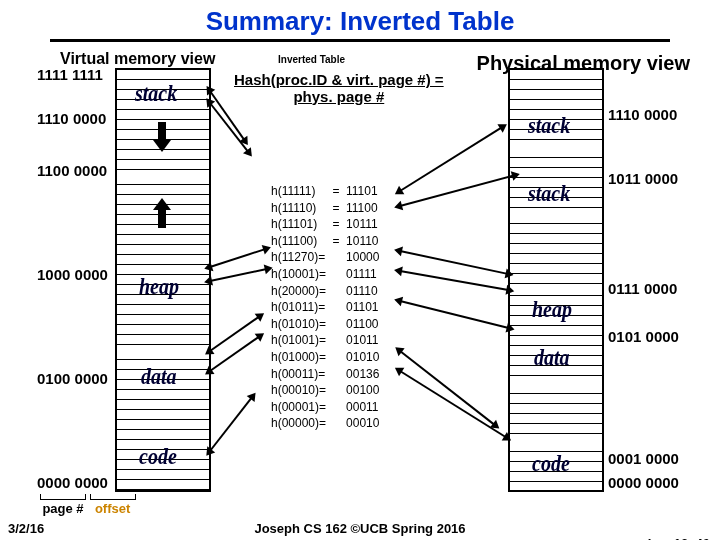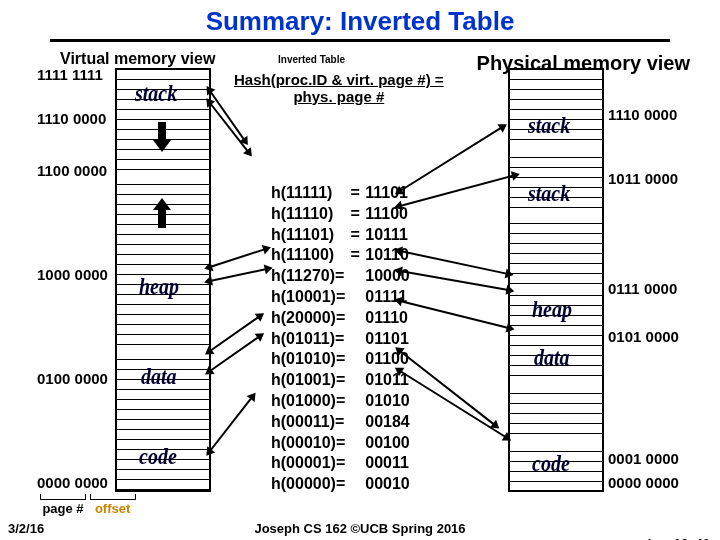--- a/index.html
+++ b/index.html
@@ -148,22 +148,22 @@
     left: -5px;
     border-left: 9px solid transparent;
     border-right: 9px solid transparent;
     border-bottom: 12px solid #000;
   }
   
   .hash-list {
     position: absolute;
     top: 132px;
     left: 268px;
-    font-size: 16px;
-    font-weight: bold;
+    font-size: 12px;
+    font-weight: normal;
     line-height: 1.05;
   }
   .hash-list td:first-child { padding-right: 2px; }
   .hash-list tr td:nth-child(3) { padding-left: 2px; }
   .equal { width: 10px; text-align: center; }
   .hin {
     position: absolute;
     height: 2px;
     background: #000;
     transform-origin: left center;
@@ -335,21 +335,21 @@
             <td>01011</td>
           </tr>
           <tr>
             <td>h(01000)=</td>
             <td class="equal"></td>
             <td>01010</td>
           </tr>
           <tr>
             <td>h(00011)=</td>
             <td class="equal"></td>
-            <td>00184</td>
+            <td>00136</td>
           </tr>
           <tr>
             <td>h(00010)=</td>
             <td class="equal"></td>
             <td>00100</td>
           </tr>
           <tr>
             <td>h(00001)=</td>
             <td class="equal"></td>
             <td>00011</td>

